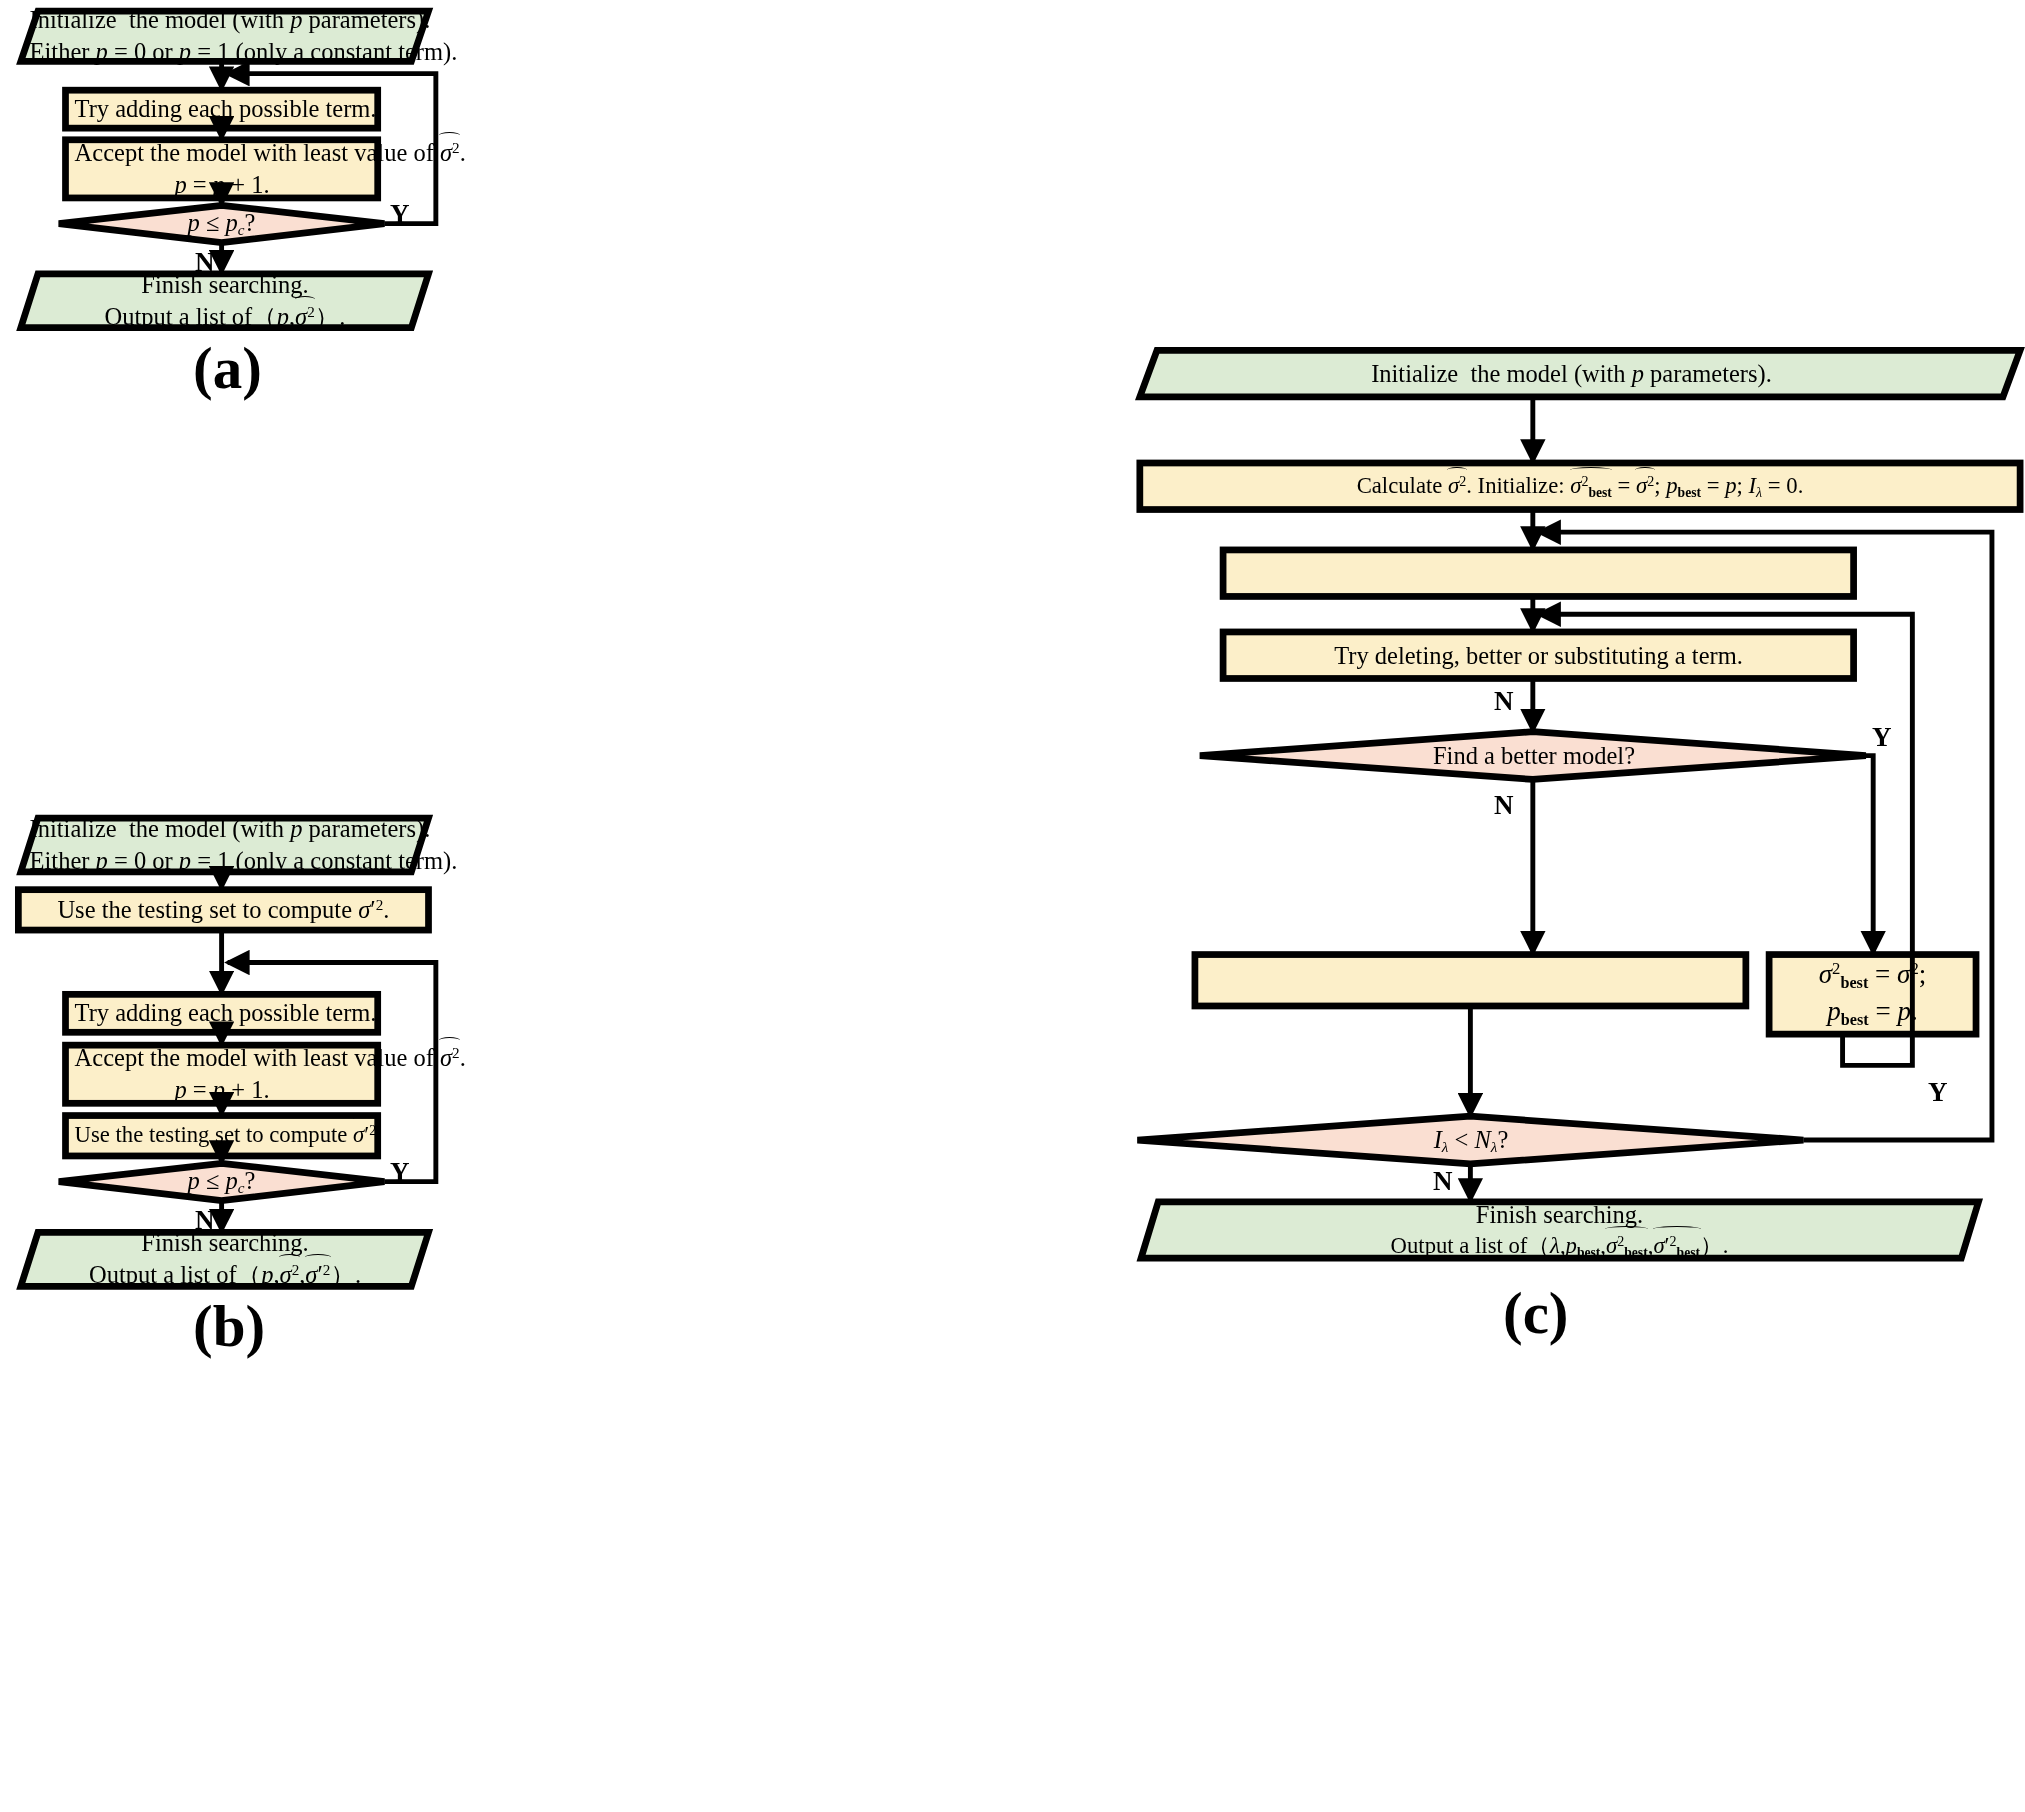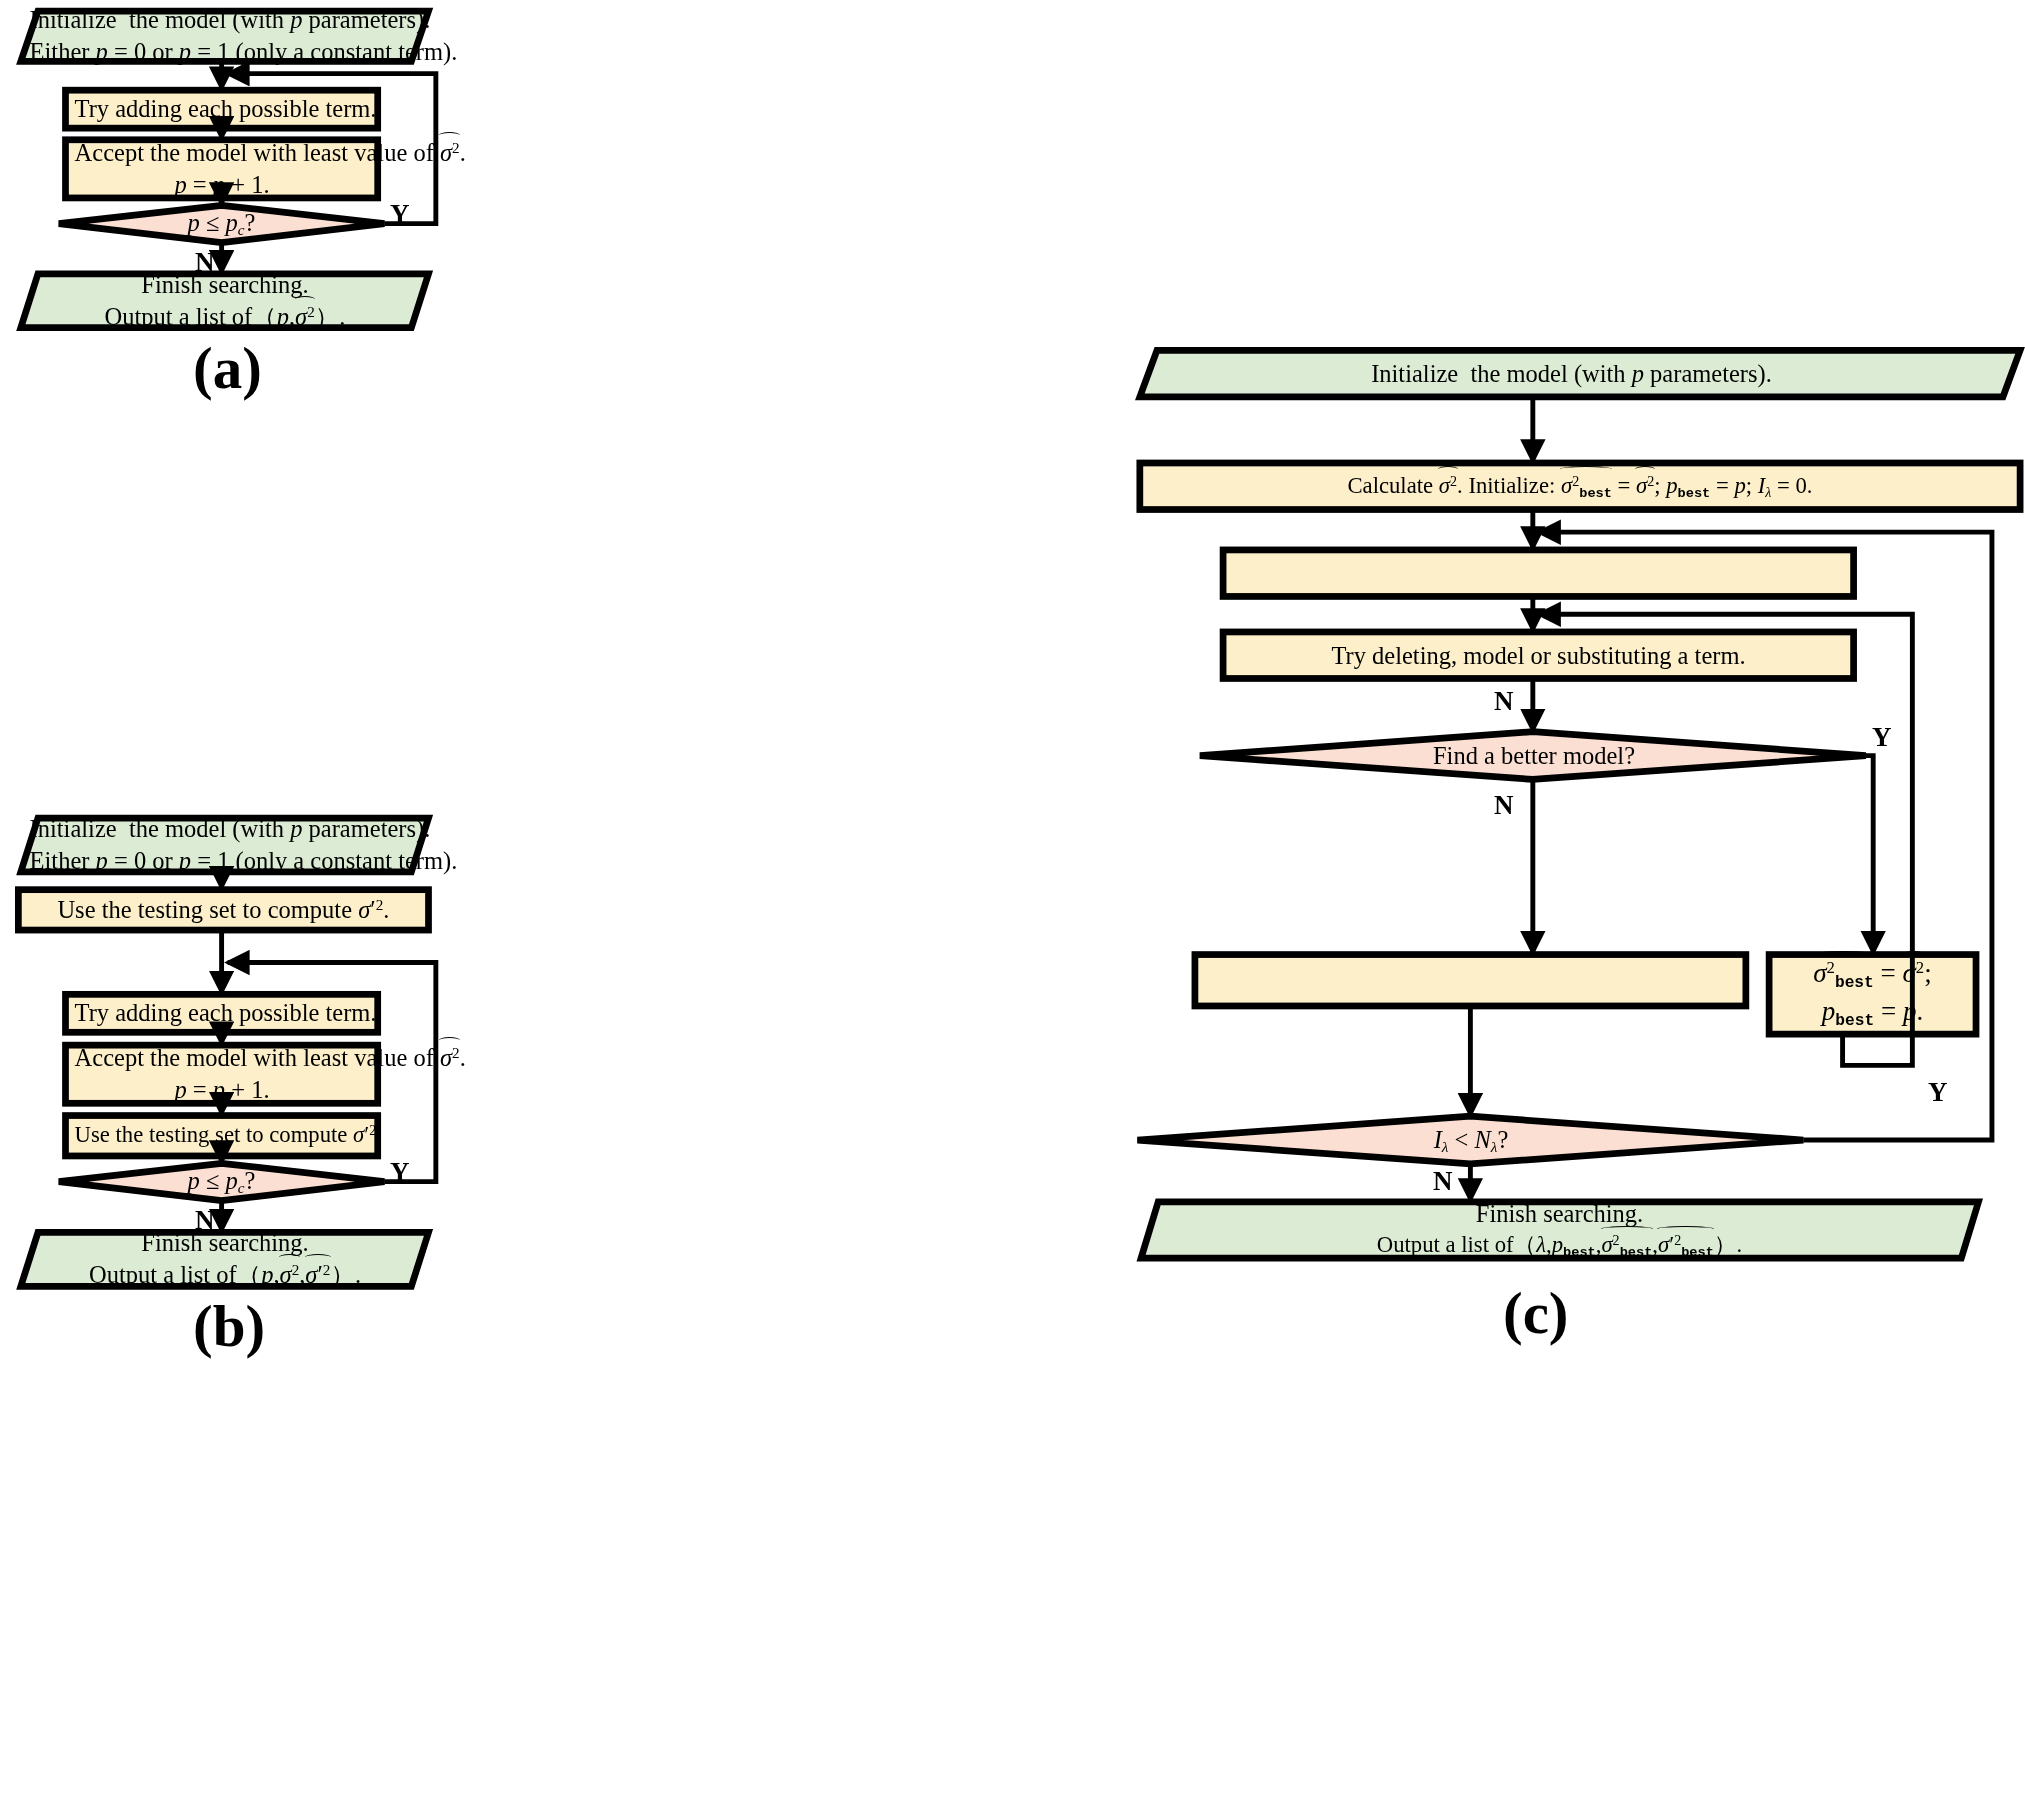--- a/index.html
+++ b/index.html
@@ -37,21 +37,21 @@
   sup{font-size:0.62em;font-style:normal;vertical-align:0.52em;}
   .ovl{
     position:relative;display:inline-block;
   }
   .ovl::before{
     content:"";position:absolute;left:-0.6px;right:-0.6px;top:-0.20em;
     border-top:1.8px solid #000;border-radius:60% 60% 0 0/100% 100% 0 0;
     height:0.12em;
   }
   .sub-b{font-size:0.60em;font-style:normal;font-weight:700;vertical-align:-0.30em;
-         font-family:Liberation Mono, monospace;}
+         font-family:Liberation Serif, serif;}
 </style>
 </head>
 <body>
 
 <div id="stage">
 
 <svg class="layer" viewBox="0 0 3308 2961">
   <defs>
     <marker id="arr" viewBox="0 0 10 10" refX="8.6" refY="5" markerWidth="5.2" markerHeight="5.2" orient="auto-start-reverse">
       <path d="M 0 0 L 10 5 L 0 10 z" fill="#000"></path>
@@ -217,21 +217,21 @@
 <div class="node" style="left:1140px;top:350px;width:863px;height:47px;">
   <div class="inner">Initialize&nbsp; the model (with <i class="v">p</i> parameters).</div>
 </div>
 
 <div class="node" style="left:1140px;top:463px;width:880px;height:47px;">
   <div class="inner small">Calculate <span class="ovl"><i class="v">σ</i><sup>2</sup></span>. Initialize: <span class="ovl"><i class="v">σ</i><sup>2</sup><span class="sub-b">best</span></span> = <span class="ovl"><i class="v">σ</i><sup>2</sup></span>; <i class="v">p</i><span class="sub-b">best</span> = <i class="v">p</i>; <i class="v">I</i><sub><i class="v">λ</i></sub> = 0.</div>
 </div>
 
 
 <div class="node" style="left:1223px;top:632px;width:631px;height:47px;">
-  <div class="inner">Try deleting, model or substituting a term.</div>
+  <div class="inner">Try deleting, better or substituting a term.</div>
 </div>
 
 <div class="node" style="left:1335px;top:740px;width:398px;height:31px;">
   <div class="inner">Find a better model?</div>
 </div>
 
 
 <div class="node" style="left:1769px;top:954px;width:207px;height:80px;">
   <div class="inner tiny">
     <div><span class="ovl"><i class="v">σ</i><sup>2</sup><span class="sub-b">best</span></span> = <span class="ovl"><i class="v">σ</i><sup>2</sup></span>;</div>

